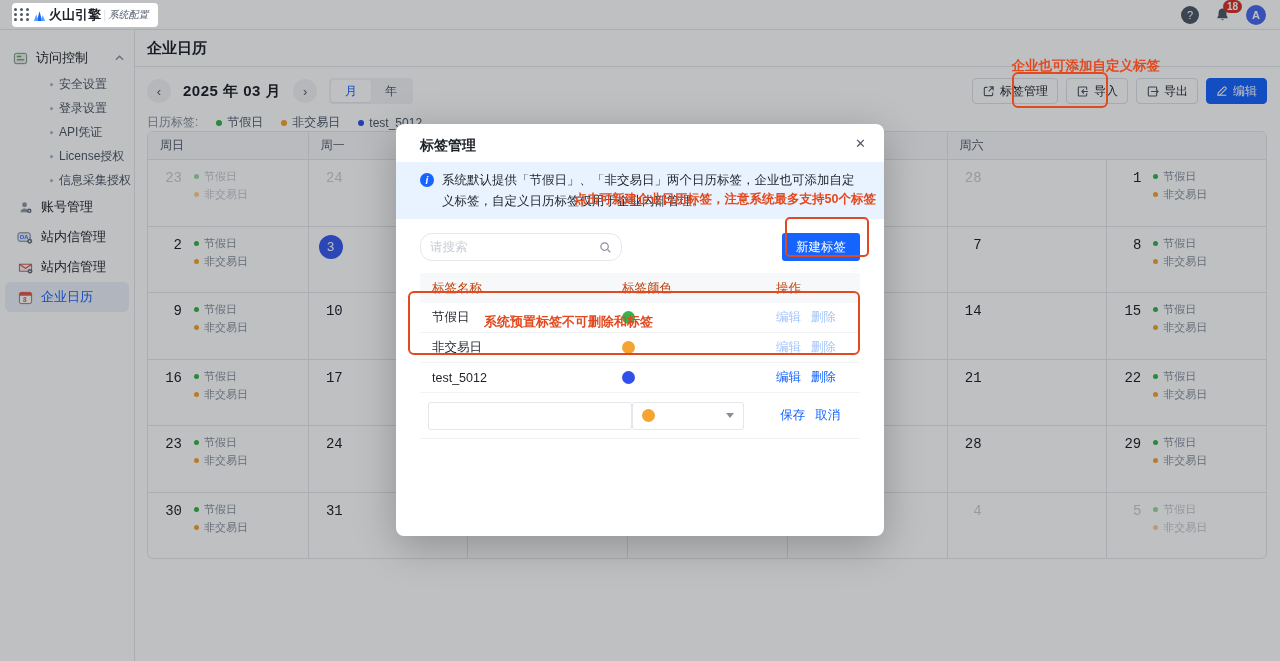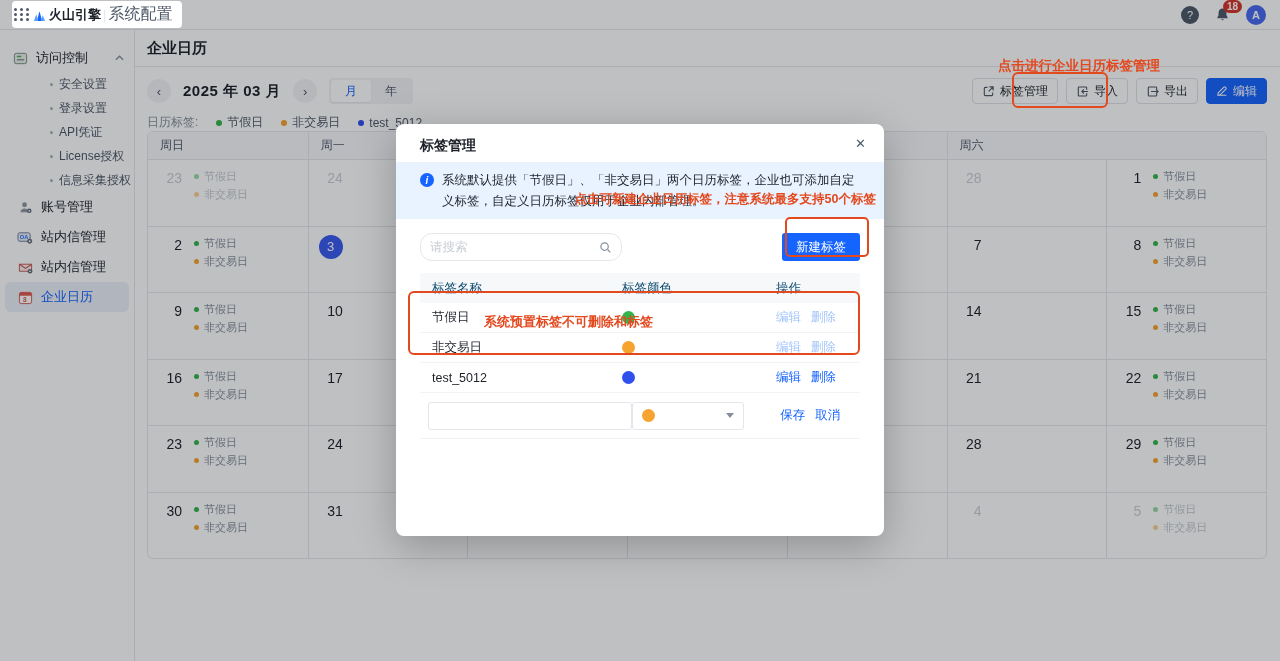--- a/index.html
+++ b/index.html
@@ -9,21 +9,21 @@
 
   
   .topbar { position:absolute; left:0; top:0; width:1280px; height:30px; background:#fff;
             border-bottom:1px solid #e5e6eb; display:flex; align-items:center; padding:0 14px 0 12px; }
   .topbar-left { display:flex; align-items:center; gap:2px; position:relative; z-index:60;
                  background:#fff; padding:3px 10px 3px 2px; border-radius:4px; }
   .grid-icon { display:grid; grid-template-columns:repeat(3,4px); grid-gap:2px; cursor:pointer; }
   .grid-icon i { width:3px; height:3px; background:#4e5969; border-radius:50%; }
   .logo-name { font-size:13px; font-weight:700; color:#1d2129; }
   .topbar-sep { color:#e5e6eb; font-size:13px; }
-  .topbar-section { font-size:16px; color:#4e5969; }
+  .topbar-section { font-size:10px; color:#4e5969;font-style:italic; }
   .topbar-right { margin-left:auto; display:flex; align-items:center; gap:16px; }
   .help-circle { width:18px; height:18px; border-radius:50%; background:#4e5969; color:#fff;
                  font-size:11px; display:flex; align-items:center; justify-content:center; }
   .bell-wrap { position:relative; }
   .badge { position:absolute; top:-7px; left:8px; background:#d7342a; color:#fff; font-size:10px;
            line-height:13px; padding:0 4px; border-radius:8px; font-weight:700; }
   .avatar { width:20px; height:20px; border-radius:50%; background:#4a6af0; color:#fff;
             font-size:11px; font-weight:700; display:flex; align-items:center; justify-content:center; }
 
   
@@ -66,21 +66,21 @@
   .calendar { position:absolute; left:12px; right:13px; top:101px; height:428px;
               border:1px solid #e5e6eb; border-radius:6px; overflow:hidden;
               display:grid; grid-template-rows:27px repeat(6, 1fr); }
   .cal-head { display:grid; grid-template-columns:repeat(7,1fr); background:#f7f8fa; }
   .cal-head-cell { display:flex; align-items:center; padding-left:12px; font-size:12px;
                    color:#4e5969; border-left:1px solid #e5e6eb; }
   .cal-head-cell:first-child { border-left:none; }
   .cal-row { display:grid; grid-template-columns:repeat(7,1fr); border-top:1px solid #e5e6eb; }
   .cal-cell { border-left:1px solid #e5e6eb; padding:8px 4px 0 8px; display:flex; align-items:flex-start; cursor:pointer; }
   .cal-cell:first-child { border-left:none; }
-  .daynum { width:26px; text-align:right; font-size:14px; font-weight:500; color:#1d2129; line-height:20px; }
+  .daynum { width:26px; text-align:right; font-size:14px; font-weight:500; color:#1d2129; line-height:20px;font-family:Liberation Mono, monospace; }
   .today-circle { width:24px; height:24px; border-radius:50%; background:#3a5bef; color:#fff;
                   font-size:13px; font-weight:500; display:flex; align-items:center; justify-content:center;
                   margin-left:2px; }
   .daytags { margin-left:12px; display:flex; flex-direction:column; gap:7px; padding-top:3px; }
   .daytag { display:flex; align-items:center; gap:5px; font-size:11px; color:#86909c; line-height:11px; }
   .tdot { width:5px; height:5px; border-radius:50%; }
   .cal-cell.other .daynum { color:#c9cdd4; }
   .cal-cell.other .daytags { opacity:.5; }
 
   
@@ -104,21 +104,21 @@
   .annot-newtag { top:67px; right:8px; font-size:12.5px; }
   .box-newbtn { top:93px; right:15px; width:84px; height:40px; border-radius:5px; }
   .search-row { display:flex; align-items:center; justify-content:space-between; margin:14px 24px 0; }
   .search { width:202px; height:28px; border:1px solid #e5e6eb; border-radius:12px; display:flex;
             align-items:center; justify-content:space-between; padding:0 9px; }
   .search-ph { font-size:12.5px; color:#c9cdd4; }
   .btn-new { height:28px; padding:12px 14px; background:#1664ff; color:#fff; border:none; border-radius:3px;
              font-size:12.5px; display:flex; align-items:center; cursor:pointer; }
   .tbl { margin:12px 24px 0; font-size:12.5px; }
   .trow { display:flex; align-items:center; height:30px; border-bottom:1px solid #f2f3f5; }
-  .trow.thead { background:#f7f8fa; color:#0c4a6e; border-bottom:none; }
+  .trow.thead { background:#f7f8fa; color:#c2410c; border-bottom:none; }
   .c-name { flex:1; padding-left:12px; }
   .c-color { width:118px; display:flex; align-items:center; }
   .c-ops { width:84px; display:flex; gap:10px;margin-left:36px; }
   .c-ops span { color:#1664ff; cursor:pointer; }
   .trow.disabled .c-ops span { color:#a4c6fb; }
   .cdot { width:13px; height:13px; border-radius:50%; }
   .trow.editrow { height:46px; border-bottom:1px solid #f2f3f5; }
   .name-input { width:204px; height:28px; border:1px solid #e5e6eb; border-radius:3px; margin-left:8px;
                 font-size:12.5px; padding:0 8px; outline:none; }
   .editrow .c-name { padding-left:0; }
@@ -592,21 +592,21 @@
               <span class="tdot" style="background: rgb(247, 163, 48);"></span>
               <span>非交易日</span>
             </span>
           </span>
         </div>
       </div>
     </div>
 </main>
 
 <div class="mask"></div>
-<div class="annot annot-top" style="color: rgb(227, 73, 31);">点击进行企业日历标签管理</div>
+<div class="annot annot-top" style="color: rgb(227, 73, 31);">企业也可添加自定义标签</div>
 <div class="annot-box box-tagmanage"></div>
 
 <div class="modal">
   <div class="modal-head">
     <span class="modal-title">标签管理</span>
     <span class="modal-close">✕</span>
   </div>
   <div class="banner">
     <span class="info-icon">i</span>
     <span class="banner-text">系统默认提供「节假日」、「非交易日」两个日历标签，企业也可添加自定义标签，自定义日历标签仅用于企业内部管理。</span>

